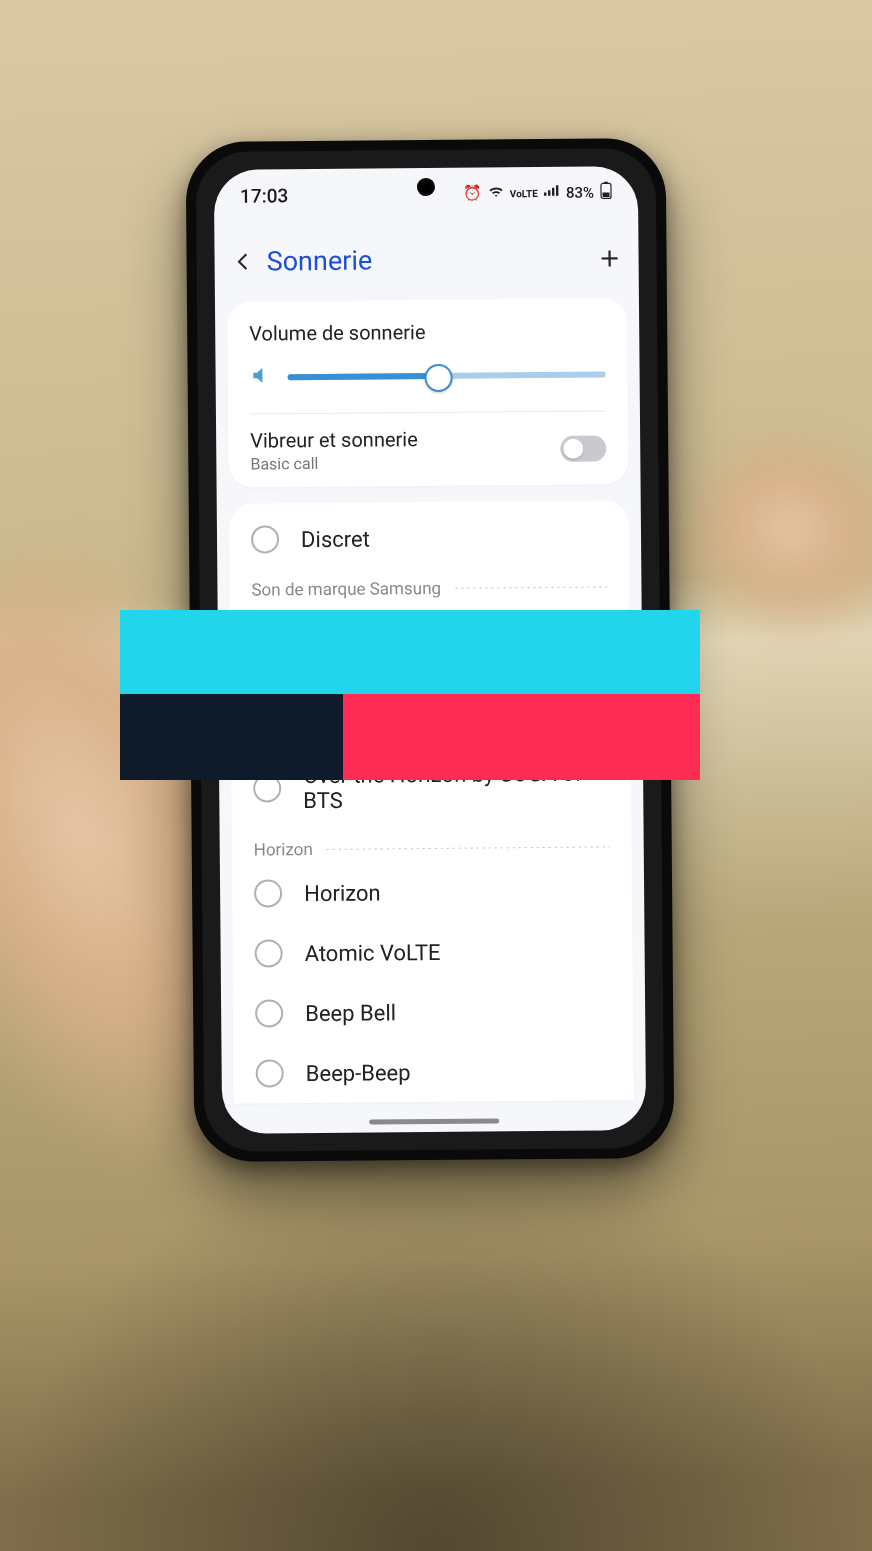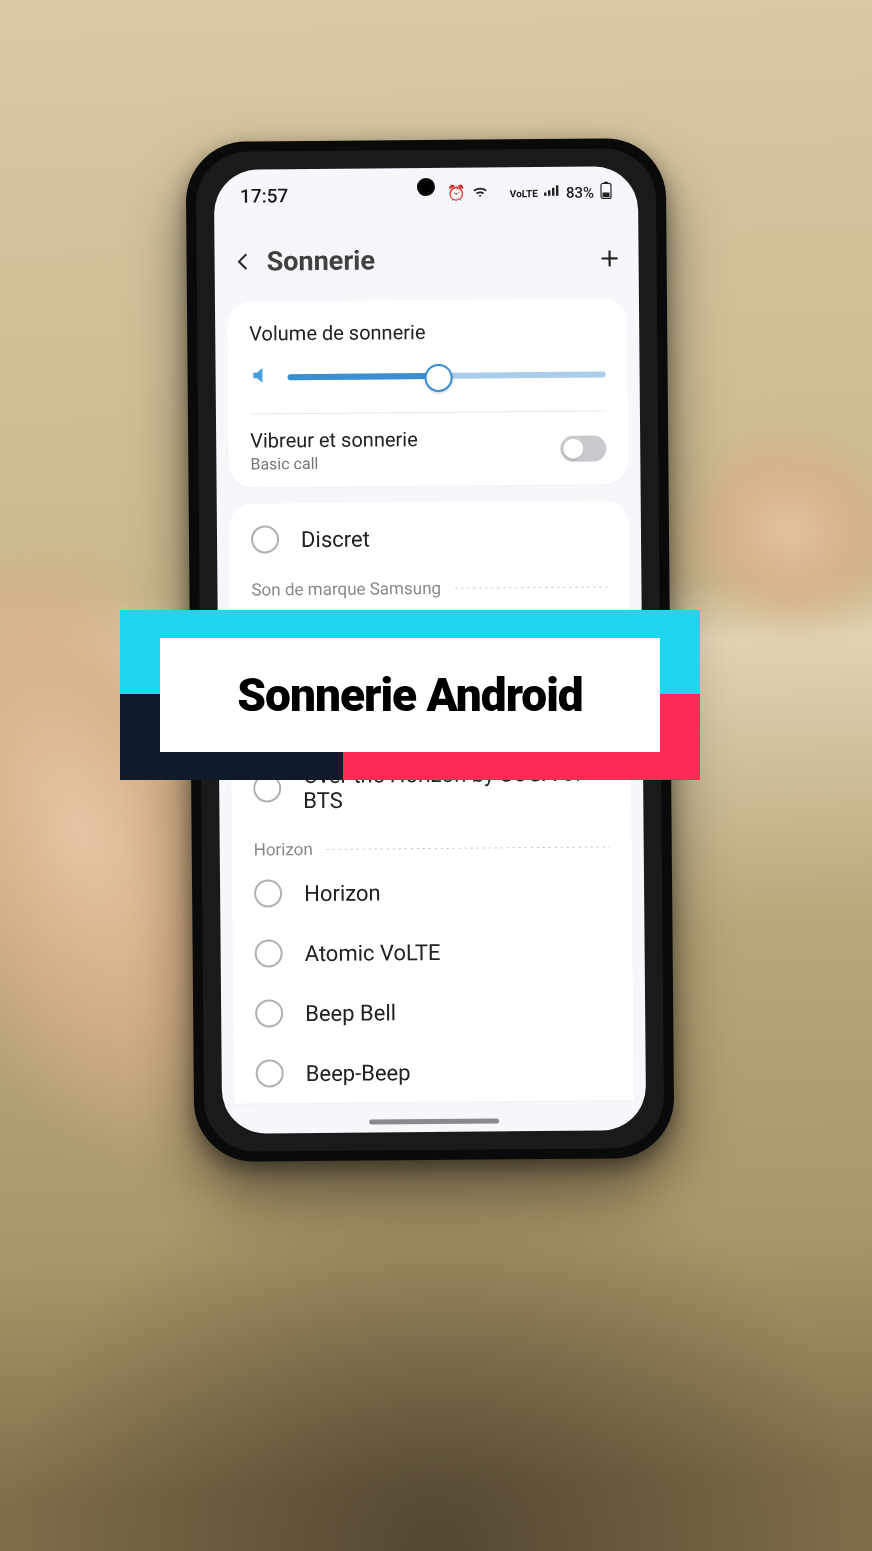--- a/index.html
+++ b/index.html
@@ -11,21 +11,21 @@
   .screen{position:absolute;left:18px;right:18px;top:18px;bottom:18px;border-radius:44px;background:#f6f7fb;overflow:hidden;}
   .camera{position:absolute;left:50%;top:28px;width:18px;height:18px;margin-left:-9px;border-radius:50%;background:#000;box-shadow:inset 0 0 4px #222;z-index:5;}
   
   .status{position:absolute;left:0;right:0;top:0;height:52px;display:flex;align-items:center;justify-content:space-between;padding:0 26px;font-size:19px;color:#1a1a1a;font-weight:500;}
   .status .right{display:flex;align-items:center;gap:6px;font-size:15px;}
   .status .ic{display:inline-block;}
   
   .hdr{position:absolute;left:0;right:0;top:60px;height:64px;display:flex;align-items:center;padding:0 14px;}
   .back{width:30px;height:30px;display:flex;align-items:center;justify-content:center;color:#222;}
   .back svg{width:22px;height:22px;stroke:#222;stroke-width:2.2;fill:none;}
-  .title{font-size:27px;font-weight:700;color:#404040;margin-left:8px;}
+  .title{font-size:27px;font-weight:400;color:#1d4ed8;margin-left:8px;}
   .plus{margin-left:auto;width:30px;height:30px;display:flex;align-items:center;justify-content:center;}
   .plus svg{width:24px;height:24px;stroke:#222;stroke-width:2.2;fill:none;}
   
   .body{position:absolute;left:0;right:0;top:124px;bottom:0;overflow:hidden;}
   .card{margin:8px 12px 16px;background:#fff;border-radius:24px;padding:16px 0 14px;box-shadow:0 1px 2px rgba(0,0,0,.04);}
   .sec-lbl{font-size:20px;color:#222;padding:4px 22px 14px;}
   .vol-row{display:flex;align-items:center;padding:0 22px 12px;gap:16px;}
   .spk svg{width:22px;height:22px;fill:#4a9ed8;}
   .slider{flex:1;height:36px;position:relative;}
   .track{position:absolute;left:0;right:0;top:15px;height:6px;border-radius:3px;background:#a9cdea;}
@@ -69,29 +69,29 @@
   <div class="desk-shadow"></div>
   <div class="hand-l"></div>
   <div class="hand-r"></div>
 
   <div class="phone">
     <div class="phone-inner">
       <div class="camera"></div>
       <div class="screen">
 
         <div class="status">
-          <span>17:57</span>
+          <span>17:03</span>
           <span class="right">
             <span class="ic">⏰</span>
             <span class="ic">
               <svg width="16" height="14" viewBox="0 0 24 20">
                   <path d="M12 18l-2-2c1-1 3-1 4 0zM6 12c3-3 9-3 12 0l-2 2c-2-2-6-2-8 0zM2 8c5-5 15-5 20 0l-2 2c-4-4-12-4-16 0z" fill="#222"></path>
                 </svg>
             </span>
-            <span class="ic" style="font-size:10px;font-weight:700;margin-left:16px;">VoLTE</span>
+            <span class="ic" style="font-size:10px;font-weight:700;">VoLTE</span>
             <span class="ic">
               <svg width="16" height="14" viewBox="0 0 20 16">
                   <rect x="0" y="10" width="3" height="4" fill="#222"></rect>
                   <rect x="5" y="7" width="3" height="7" fill="#222"></rect>
                   <rect x="10" y="4" width="3" height="10" fill="#222"></rect>
                   <rect x="15" y="1" width="3" height="13" fill="#222"></rect>
                 </svg>
             </span>
             <span>83%</span>
             <span class="ic">
@@ -194,17 +194,14 @@
       </div>
     </div>
   </div>
 
   <div class="tk">
     <div class="bar cyan"></div>
     <div class="bar split">
       <div class="navy"></div>
       <div class="pink"></div>
     </div>
-    <div class="white">
-      <span class="txt">Sonnerie Android</span>
-    </div>
   </div>
 </div>
 
 </body></html>

